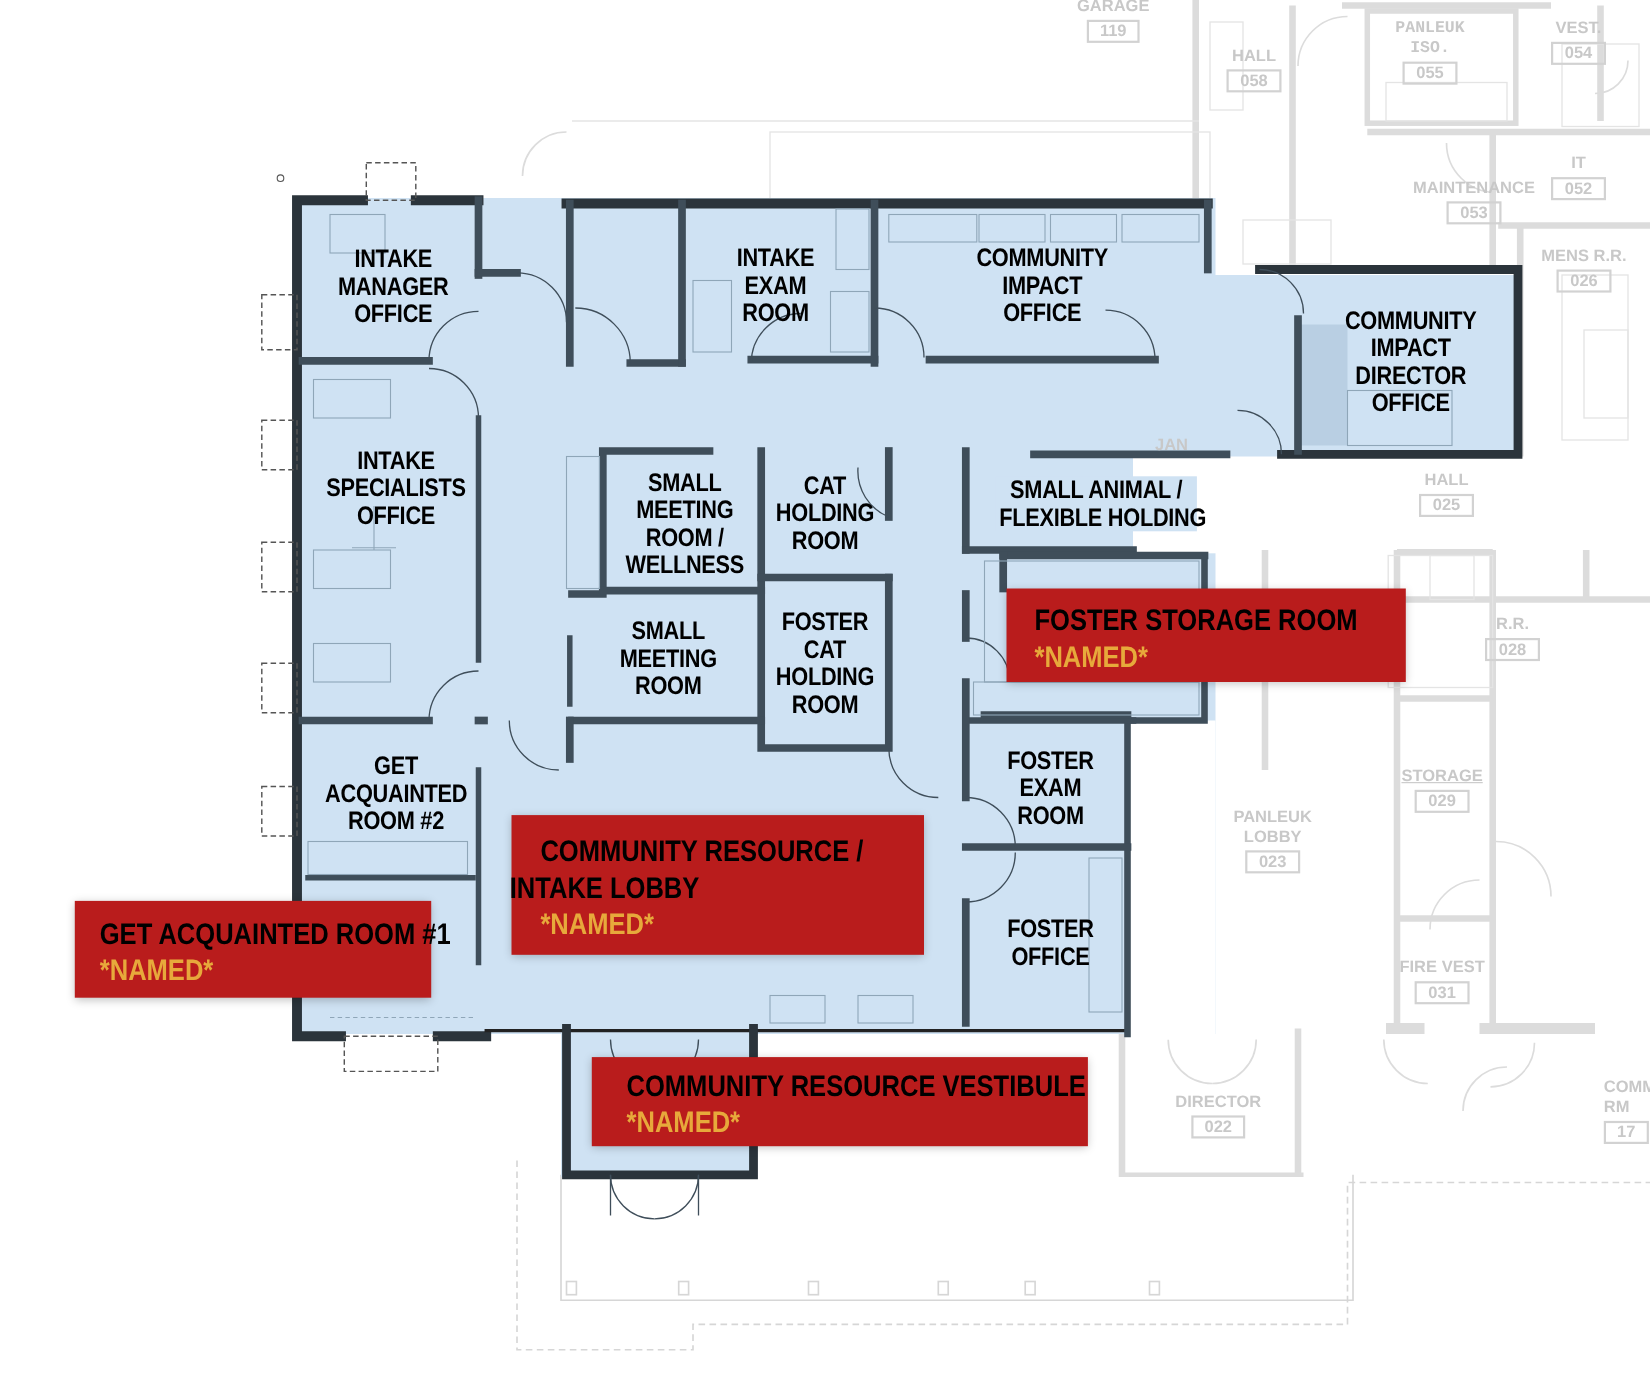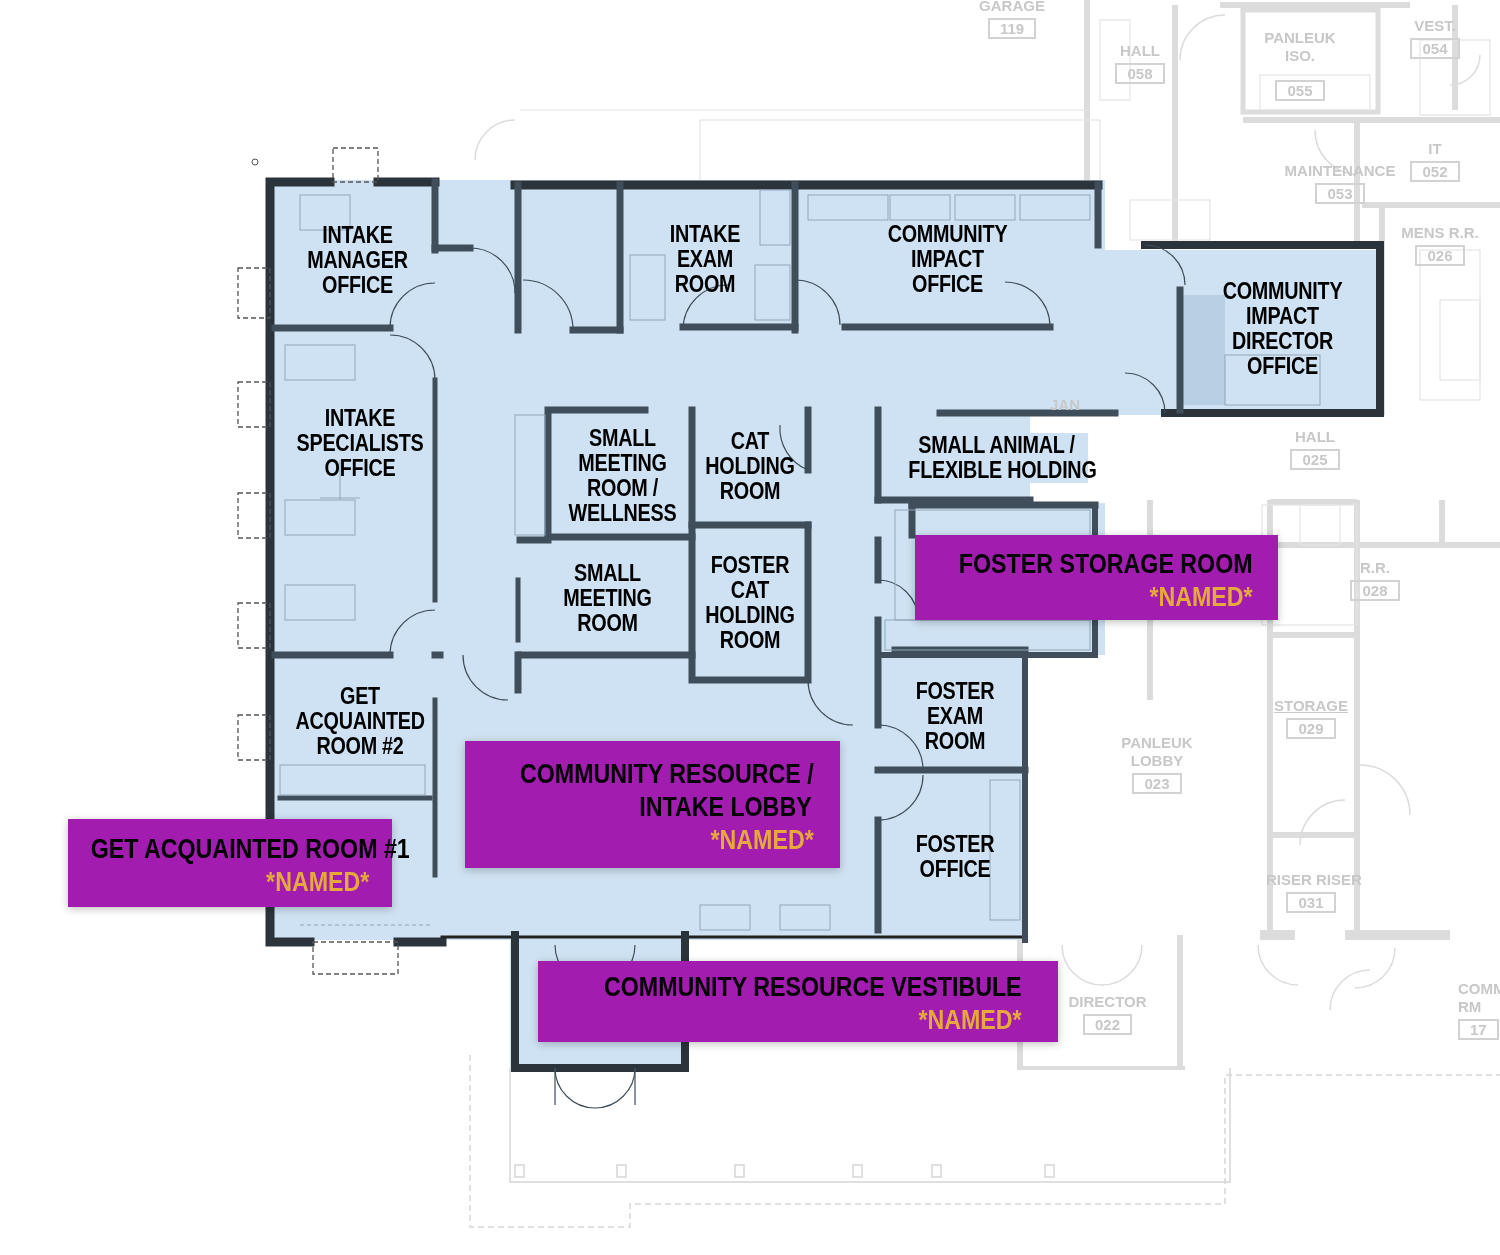--- a/index.html
+++ b/index.html
@@ -2,21 +2,21 @@
 <html><head>
 <meta charset="utf-8">
 <style>
   html,body{margin:0;padding:0;background:#ffffff;}
   body{width:1500px;height:1255px;position:relative;overflow:hidden;font-family:"Liberation Sans",sans-serif;}
   #plan{position:absolute;left:0;top:0;width:1500px;height:1255px;}
   .lbl{position:absolute;font-family:"Liberation Sans",sans-serif;font-weight:bold;color:#000;text-align:center;line-height:25px;font-size:23px;letter-spacing:-0.3px;transform:scaleX(0.86);transform-origin:center top;white-space:nowrap;}
   .lbl.hl{background:#cfe2f3;padding:0 4px;}
   .ghost{position:absolute;text-align:center;color:#c8c8c8;font-family:"Liberation Sans",sans-serif;font-weight:bold;font-size:15px;line-height:18px;white-space:nowrap;}
   .ghost .num{display:inline-block;border:2px solid #d2d2d2;padding:0 10px;margin-top:3px;font-size:15px;line-height:17px;}
-  .card{position:absolute;background:#a21caf;box-shadow:0 2px 8px rgba(0,0,0,0.25);text-align:right;font-family:"Liberation Sans",sans-serif;font-weight:bold;}
+  .card{position:absolute;background:#b91c1c;box-shadow:0 2px 8px rgba(0,0,0,0.25);text-align:left;font-family:"Liberation Sans",sans-serif;font-weight:bold;}
   .card .t{font-size:27px;line-height:33px;color:#000;transform:scaleX(0.86);white-space:nowrap;}
   .card .n{font-size:27px;line-height:32px;color:#e7a93b;transform:scaleX(0.86);}
 </style>
 </head>
 <body>
 
 <div id="plan">
 <svg width="1500" height="1255" viewBox="0 0 1500 1255" xmlns="http://www.w3.org/2000/svg">
 
   <g stroke="#dcdcdc" fill="none" stroke-width="6">
@@ -284,35 +284,35 @@
 </div>
 <div class="card" style="left:465px;top:741px;width:375px;height:127px;">
   <div class="t" style="margin-top:17px;">COMMUNITY RESOURCE /</div>
   <div class="t" style="margin-left:-30px;">INTAKE LOBBY</div>
   <div class="n">*NAMED*</div>
 </div>
 <div class="card" style="left:68px;top:819px;width:324px;height:88px;">
   <div class="t" style="margin-top:14px;">GET ACQUAINTED ROOM #1</div>
   <div class="n">*NAMED*</div>
 </div>
-<div class="card" style="left:538px;top:961px;width:520px;height:81px;">
+<div class="card" style="left:538px;top:961px;width:451px;height:81px;">
   <div class="t" style="margin-top:10px;">COMMUNITY RESOURCE VESTIBULE</div>
   <div class="n">*NAMED*</div>
 </div>
 
 <div class="ghost" style="left:972px;top:-3px;width:80px;">
   <div>GARAGE</div>
   <div class="num">119</div>
 </div>
 <div class="ghost" style="left:1100px;top:42px;width:80px;">
   <div>HALL</div>
   <div class="num">058</div>
 </div>
 <div class="ghost" style="left:1250px;top:17px;width:100px;">
-  <div style="white-space:normal;width:90px;margin:12px auto;">PANLEUK ISO.</div>
+  <div style="white-space:normal;width:90px;margin:0 auto;font-family:Liberation Mono, monospace;">PANLEUK ISO.</div>
   <div class="num">055</div>
 </div>
 <div class="ghost" style="left:1395px;top:17px;width:80px;">
   <div>VEST.</div>
   <div class="num">054</div>
 </div>
 <div class="ghost" style="left:1395px;top:140px;width:80px;">
   <div>IT</div>
   <div class="num">052</div>
 </div>
@@ -337,21 +337,21 @@
 </div>
 <div class="ghost" style="left:1266px;top:697px;width:90px;text-decoration:underline;">
   <div>STORAGE</div>
   <div class="num">029</div>
 </div>
 <div class="ghost" style="left:1107px;top:734px;width:100px;">
   <div style="white-space:normal;width:80px;margin:0 auto;">PANLEUK LOBBY</div>
   <div class="num">023</div>
 </div>
 <div class="ghost" style="left:1266px;top:871px;width:90px;">
-  <div>RISER RISER</div>
+  <div>FIRE VEST</div>
   <div class="num">031</div>
 </div>
 <div class="ghost" style="left:1060px;top:993px;width:95px;">
   <div>DIRECTOR</div>
   <div class="num">022</div>
 </div>
 <div class="ghost" style="left:1458px;top:980px;width:70px;text-align:left;">
   <div style="white-space:normal;width:50px;">COMM RM</div>
   <div class="num">17</div>
 </div>

